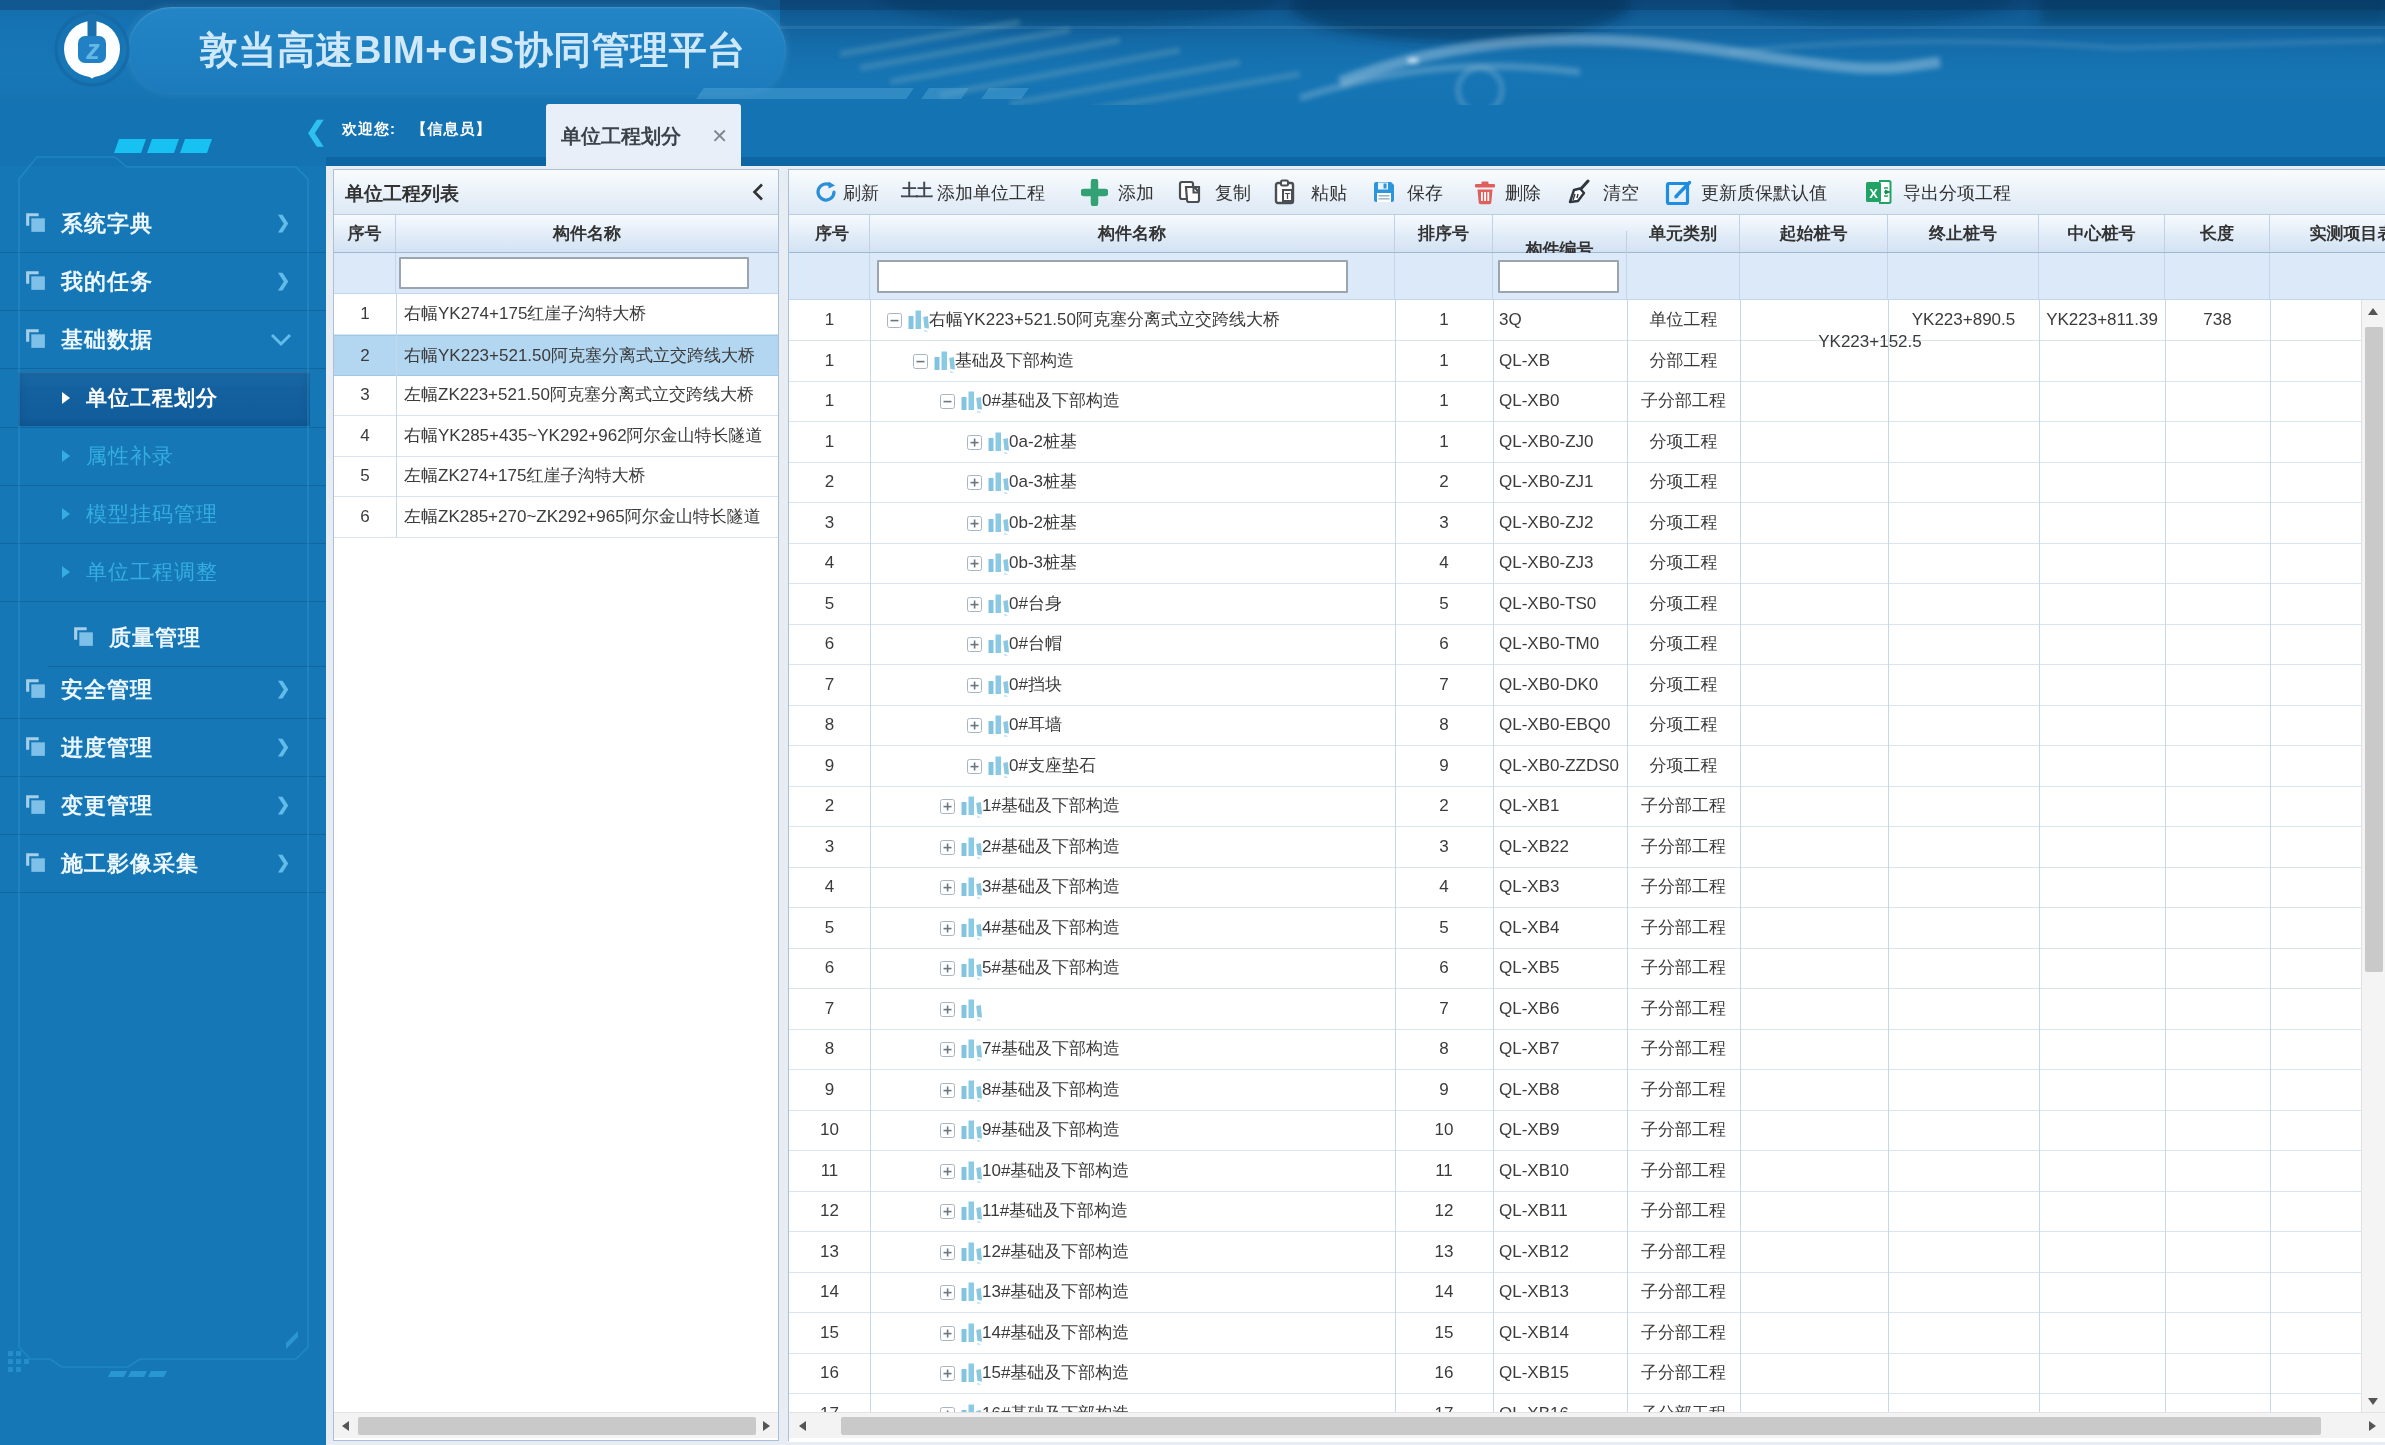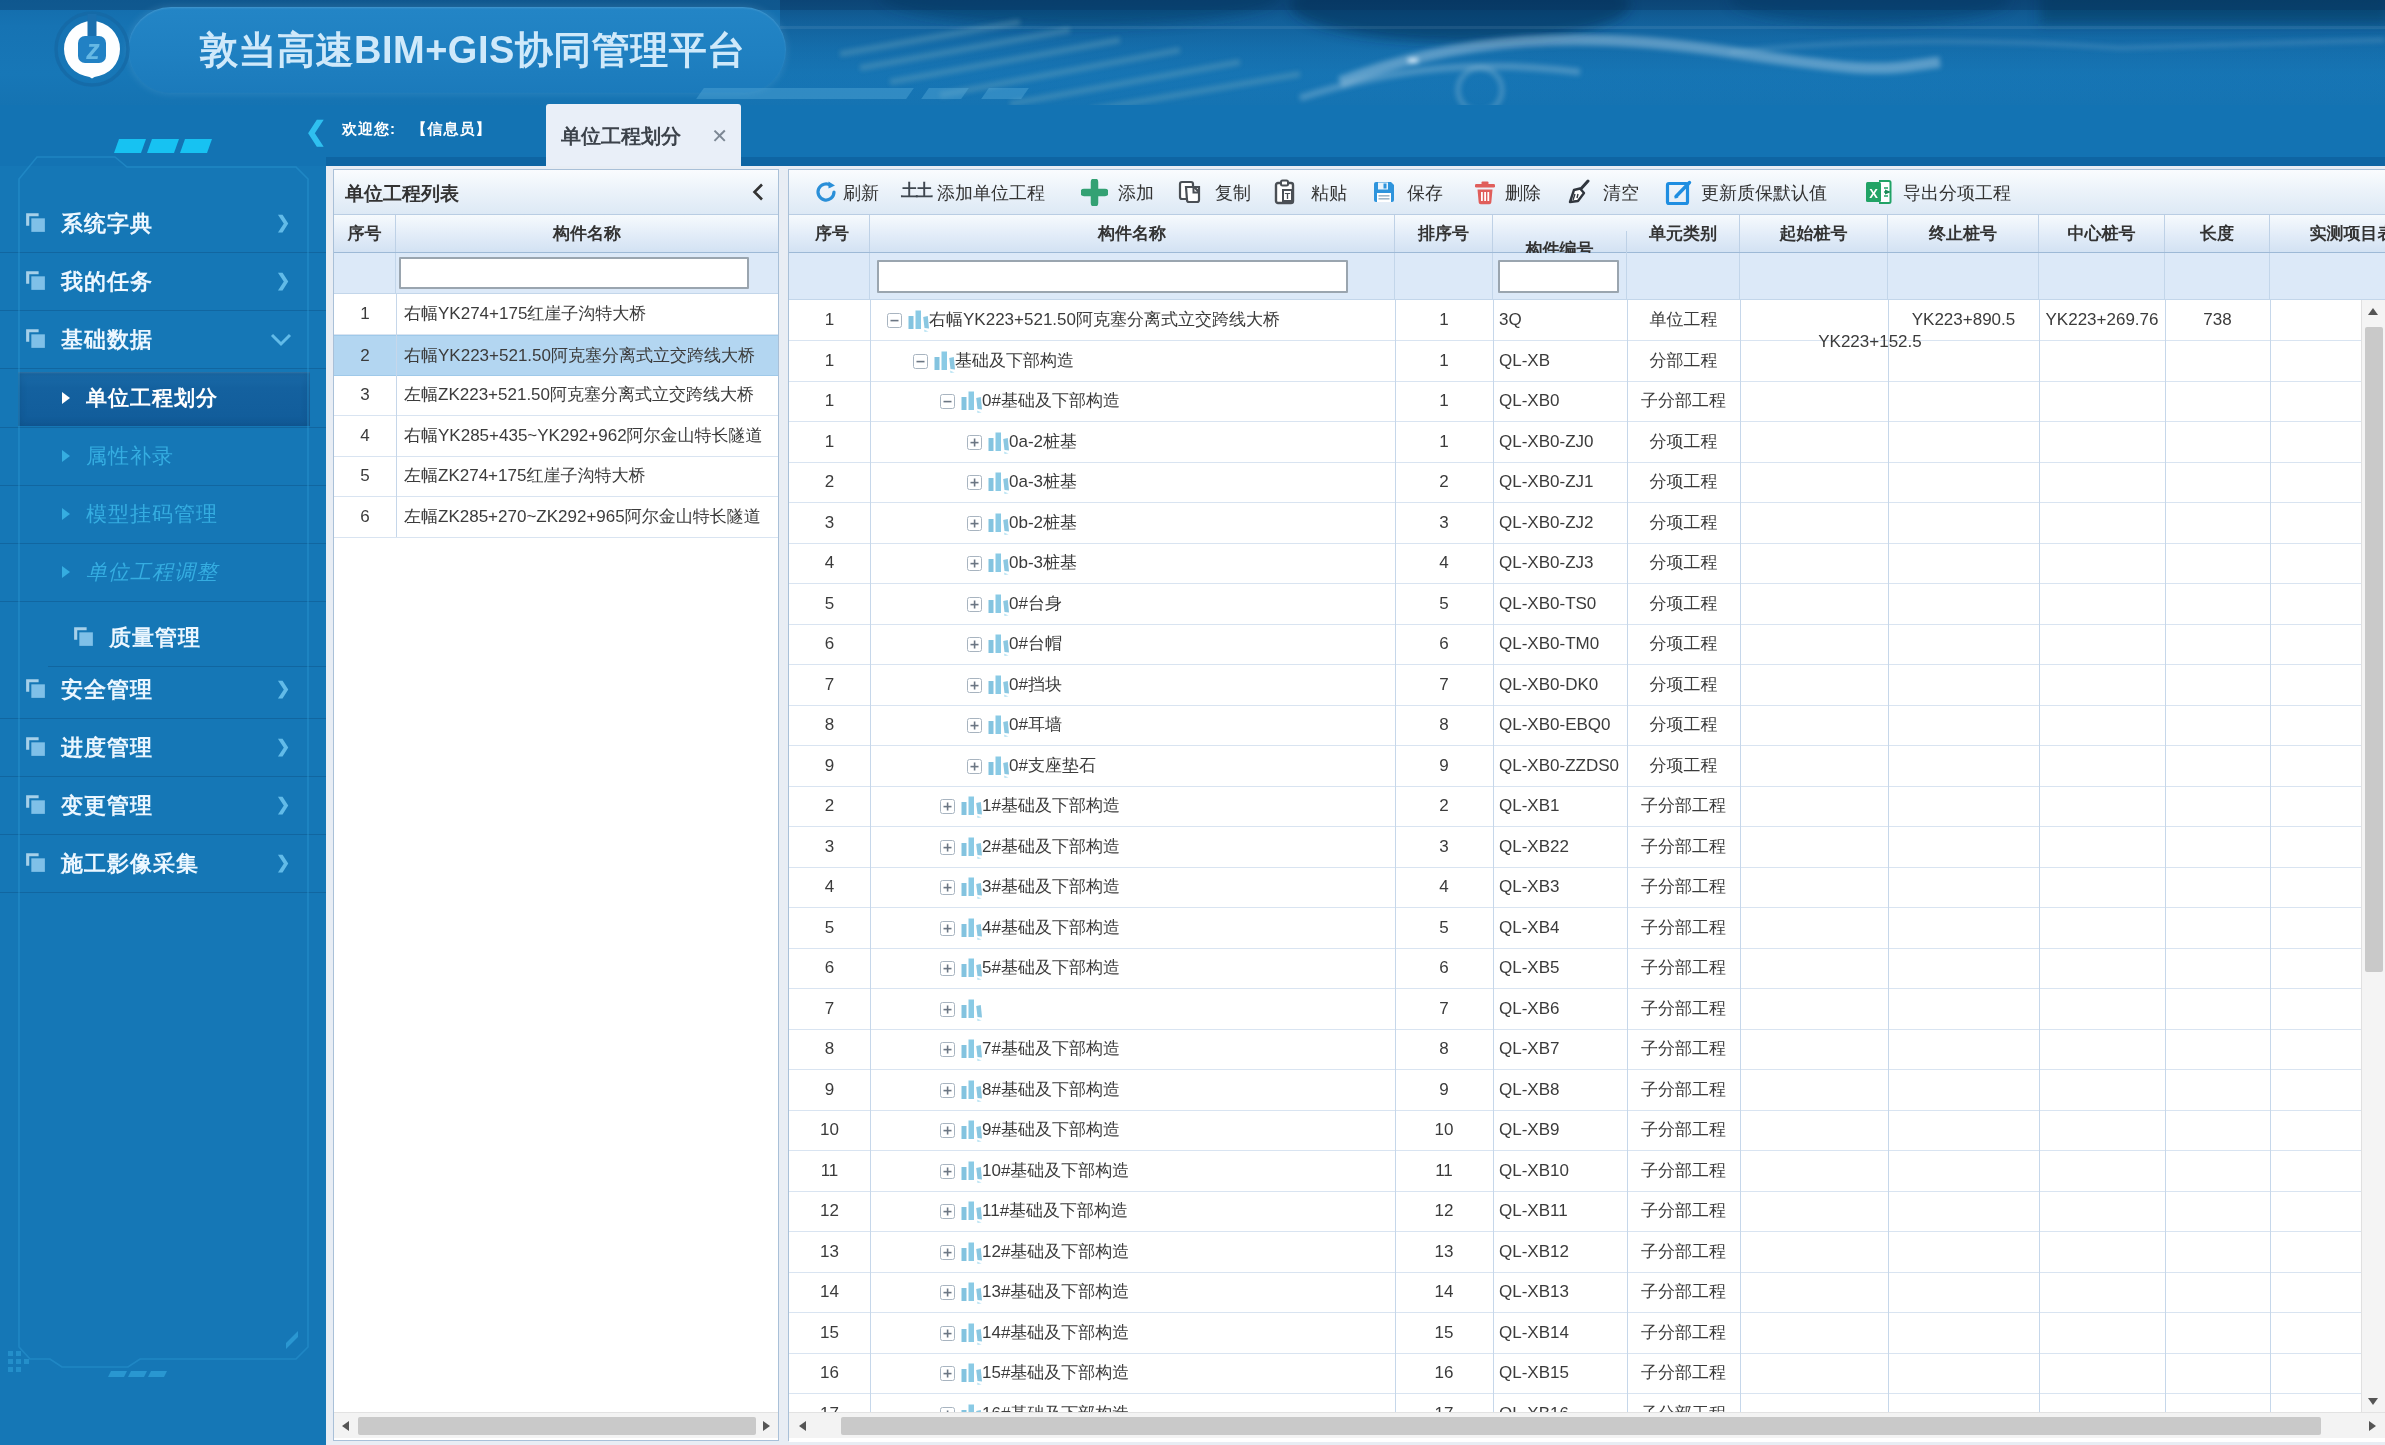--- a/index.html
+++ b/index.html
@@ -173,21 +173,21 @@
       <span class="txt2">单位工程划分</span>
     </div>
 <div class="mi sub" style="top:320.0px;">
       <span class="subarr"></span>
       <span class="txt2">模型挂码管理</span>
     </div>
 <div class="mi sub" style="top:261.8px;">
       <span class="subarr"></span>
       <span class="txt2">属性补录</span>
     </div>
-<div class="mi sub" style="top:378.2px;font-style:italic;">
+<div class="mi sub" style="top:378.2px;">
       <span class="subarr"></span>
       <span class="txt2">单位工程调整</span>
     </div>
 <div class="mi" style="top:443px;margin-left:48px;">
       <svg class="ic" viewBox="0 0 24 24">
         <path d="M3 3 h12 v3 h-9 v9 h-3 z" fill="#bfdff2" opacity="0.85"></path>
         <rect x="8" y="8" width="13" height="13" fill="#7fc0e8"></rect>
       </svg>
       <span class="txt">质量管理</span>
       <span class="chev">❯</span>
@@ -404,21 +404,21 @@
         <rect x="8.5" y="2.5" width="5.5" height="18.5" fill="#7dc4e2" opacity="0.9"></rect>
         <path d="M16.2 9 L20.8 8 L22 20.5 L17.5 20 Z" fill="#6db9d9" opacity="0.8"></path>
         <path d="M17 21.5 L21.5 23.5 L17.5 24 Z" fill="#a8dcf0" opacity="0.8"></path>
       </svg>
       <div class="cell" style="left:140px; width:466px;">右幅YK223+521.50阿克塞分离式立交跨线大桥</div>
       <div class="cell ctr" style="left:606px; width:98px;">1</div>
       <div class="cell" style="left:710px; width:126px;">3Q</div>
       <div class="cell ctr" style="left:838px; width:113px;">单位工程</div>
       <div class="cell ctr" style="left:1007px; width:148px;margin-top:22px;">YK223+152.5</div>
       <div class="cell ctr" style="left:1099px; width:151px;">YK223+890.5</div>
-      <div class="cell ctr" style="left:1250px; width:126px;">YK223+269.76</div>
+      <div class="cell ctr" style="left:1250px; width:126px;">YK223+811.39</div>
       <div class="cell ctr" style="left:1376px; width:105px;">738</div>
     </div>
 <div class="row" style="top:170.5px; width:1597px;">
       <div class="cell ctr" style="left:0; width:81px;">1</div>
       <svg class="tree-box" style="left:124px;" viewBox="0 0 15 15">
         <rect x="0.5" y="0.5" width="14" height="14" rx="2" fill="#fff" stroke="#a8b4c0"></rect>
         <rect x="3.5" y="6.8" width="8" height="1.6" fill="#6b7683"></rect>
       </svg>
       <svg class="tree-ico" style="left:144px;" viewBox="0 0 24 24">
         <rect x="1.5" y="8" width="5" height="13" fill="#6db9d9" opacity="0.85"></rect>

